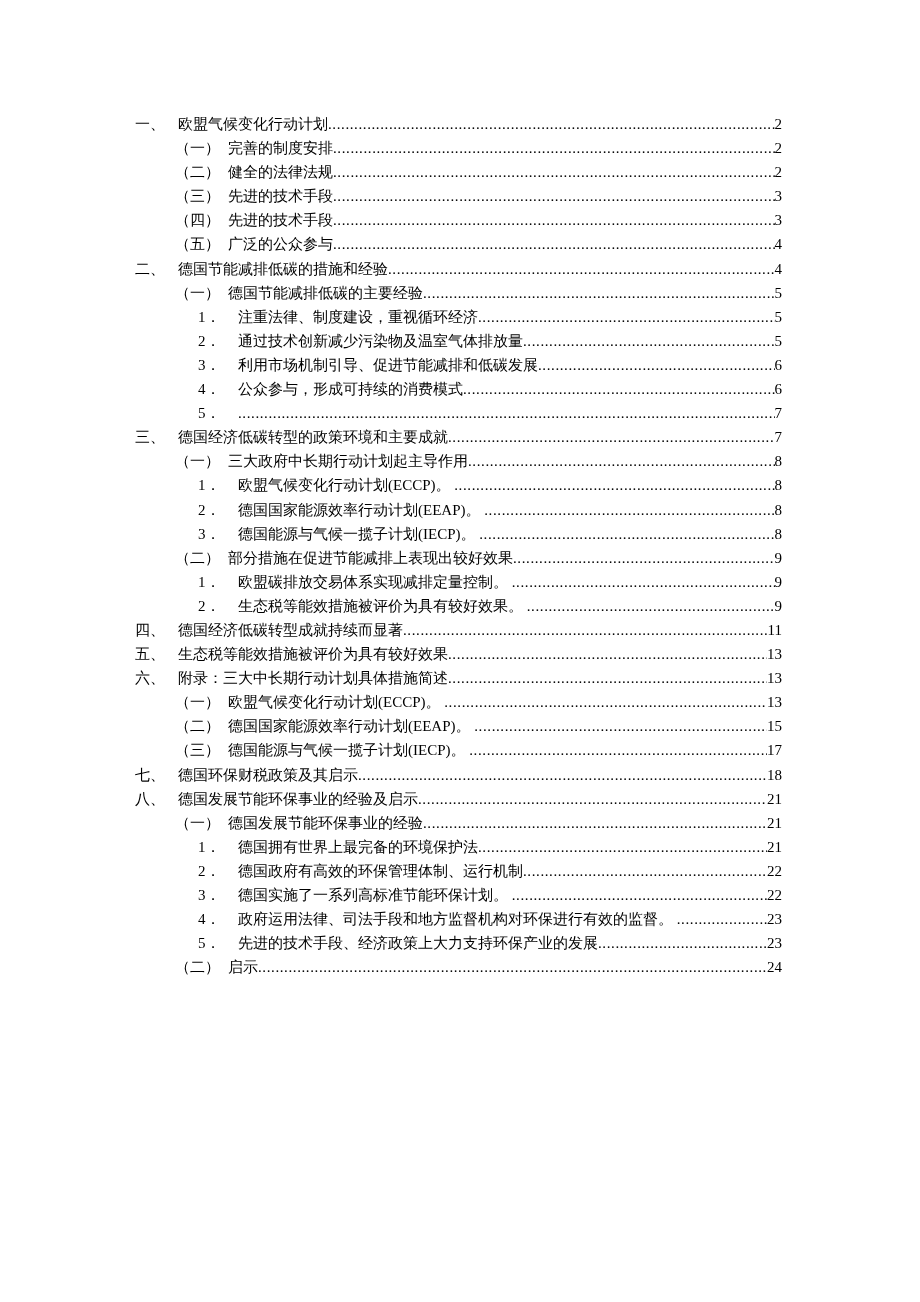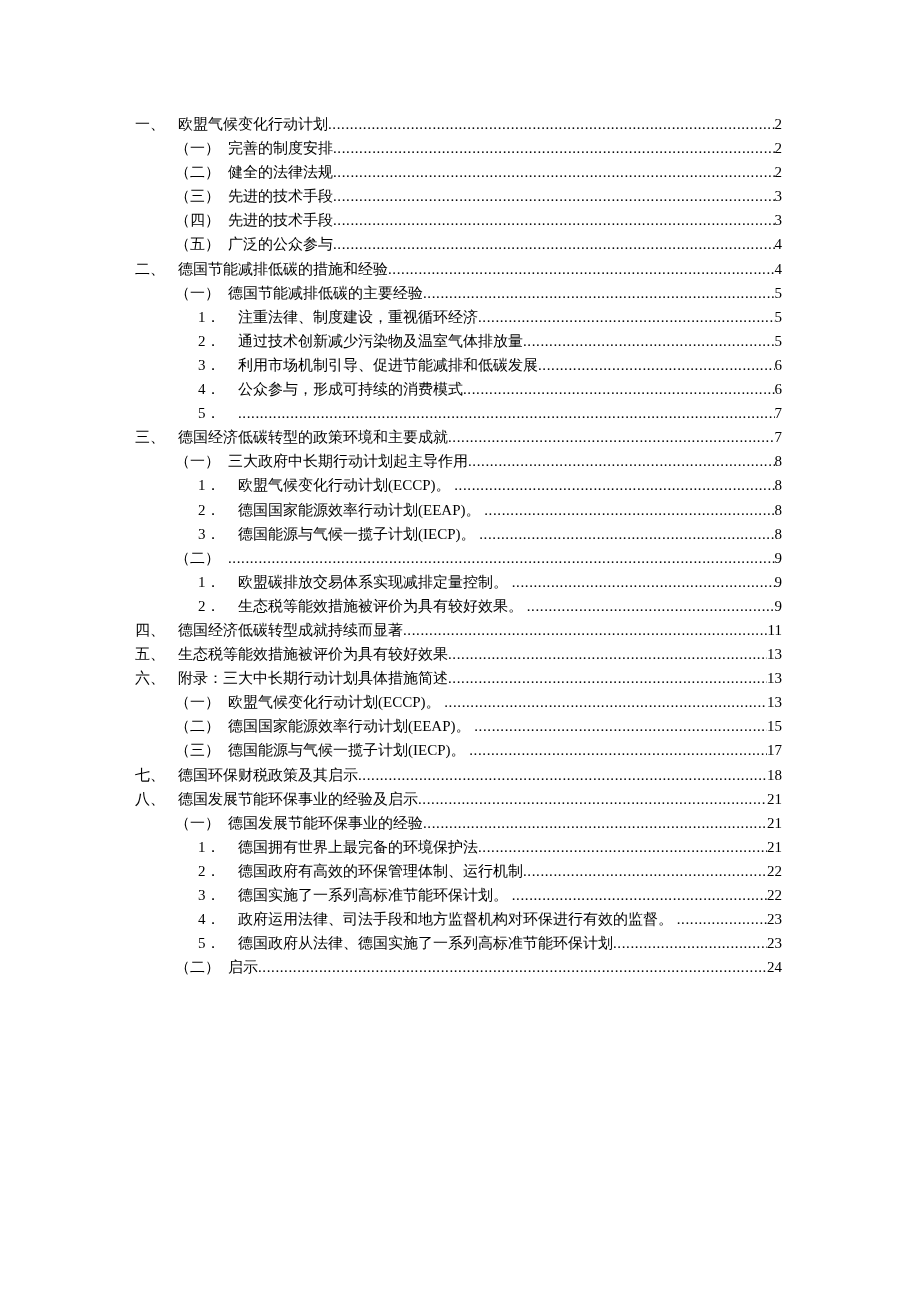--- a/index.html
+++ b/index.html
@@ -170,20 +170,21 @@
     <span class="toc-page">8</span>
   </div>
       <div class="toc-row level-3">
     <span class="toc-num">3．</span>
     <span class="toc-text">德国能源与气候一揽子计划(IECP)。 </span>
     <span class="toc-dots"></span>
     <span class="toc-page">8</span>
   </div>
       <div class="toc-row level-2">
     <span class="toc-num">（二）</span>
+    <span class="toc-text">部分措施在促进节能减排上表现出较好效果</span>
     <span class="toc-dots"></span>
     <span class="toc-page">9</span>
   </div>
       <div class="toc-row level-3">
     <span class="toc-num">1．</span>
     <span class="toc-text">欧盟碳排放交易体系实现减排定量控制。 </span>
     <span class="toc-dots"></span>
     <span class="toc-page">9</span>
   </div>
       <div class="toc-row level-3">
@@ -265,21 +266,21 @@
     <span class="toc-page">22</span>
   </div>
       <div class="toc-row level-3">
     <span class="toc-num">4．</span>
     <span class="toc-text">政府运用法律、司法手段和地方监督机构对环保进行有效的监督。 </span>
     <span class="toc-dots"></span>
     <span class="toc-page">23</span>
   </div>
       <div class="toc-row level-3">
     <span class="toc-num">5．</span>
-    <span class="toc-text">德国政府从法律、德国实施了一系列高标准节能环保计划</span>
+    <span class="toc-text">先进的技术手段、经济政策上大力支持环保产业的发展</span>
     <span class="toc-dots"></span>
     <span class="toc-page">23</span>
   </div>
       <div class="toc-row level-2">
     <span class="toc-num">（二）</span>
     <span class="toc-text">启示</span>
     <span class="toc-dots"></span>
     <span class="toc-page">24</span>
   </div>
     </div>

